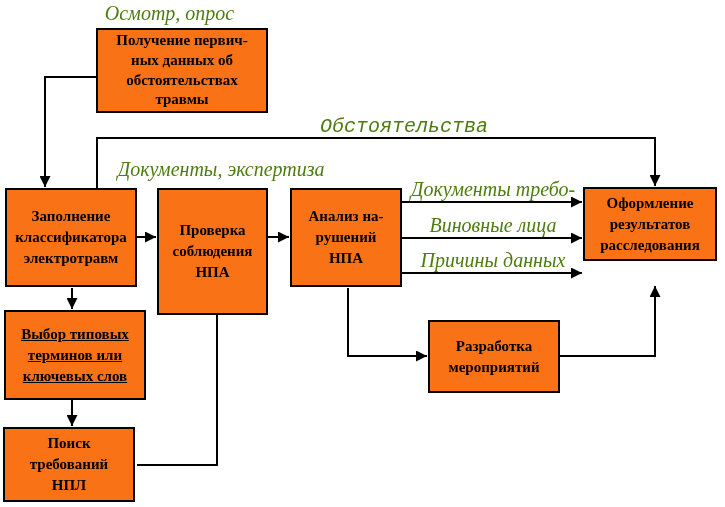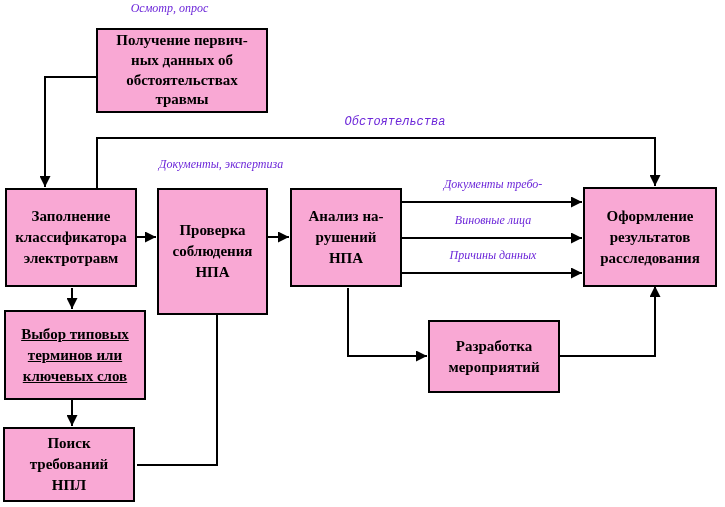--- a/index.html
+++ b/index.html
@@ -19,46 +19,46 @@
     position: absolute;
     left: 0;
     top: 0;
     width: 725px;
     height: 507px;
   }
   .node {
     position: absolute;
     box-sizing: border-box;
     border: 2px solid #000000;
-    background: #f9a8d4;
+    background: #f97316;
     display: flex;
     align-items: center;
     justify-content: center;
     text-align: center;
     font-weight: bold;
     font-size: 15px;
     line-height: 1.4;
     color: #000000;
     white-space: pre-line;
   }
   .edge-label {
     position: absolute;
     font-style: italic;
-    font-size: 12px;
-    color: #6d28d9;
+    font-size: 20px;
+    color: #4d7c0f;
     text-align: center;
     white-space: nowrap;
     line-height: 1.1;
   }
   
   #node-primary-data        { left: 96px;  top: 28px;  width: 172px; height: 85px; line-height: 1.32; }
   #node-fill-classifier     { left: 5px;   top: 188px; width: 132px; height: 99px; }
   #node-check-npa           { left: 157px; top: 188px; width: 111px; height: 127px; }
   #node-analyze-npa         { left: 290px; top: 188px; width: 112px; height: 99px; }
-  #node-document-results    { left: 583px; top: 187px; width: 134px; height: 100px; }
+  #node-document-results    { left: 583px; top: 187px; width: 134px; height: 74px; }
   #node-choose-terms        { left: 4px;   top: 310px; width: 142px; height: 90px; text-decoration: underline; }
   #node-search-requirements { left: 3px;   top: 427px; width: 132px; height: 75px; }
   #node-develop-measures    { left: 428px; top: 320px; width: 132px; height: 73px; }
   
   #label-inspection    { left: 102px; top: 2px;   width: 135px; }
   #label-documents     { left: 116px; top: 158px; width: 210px; }
   #label-circumstances { left: 320px; top: 116px; width: 150px; font-family: Liberation Mono, monospace; }
   #label-violated      { left: 407px; top: 178px; width: 172px; }
   #label-guilty        { left: 407px; top: 214px; width: 172px; }
   #label-causes        { left: 407px; top: 249px; width: 172px; }

